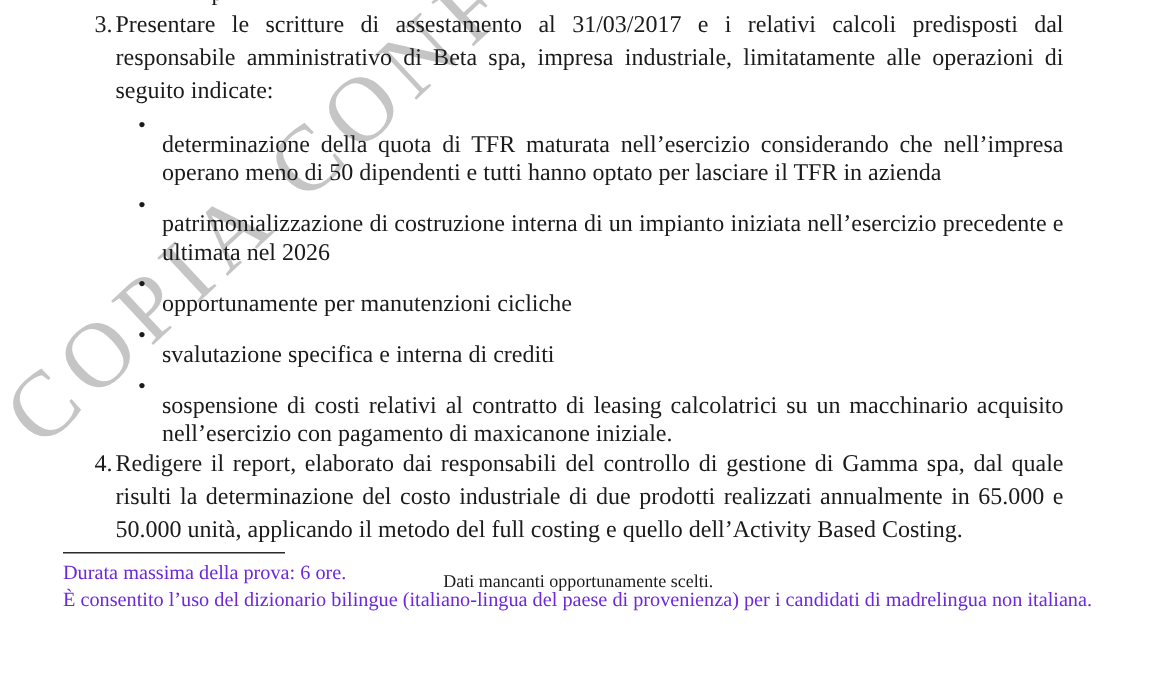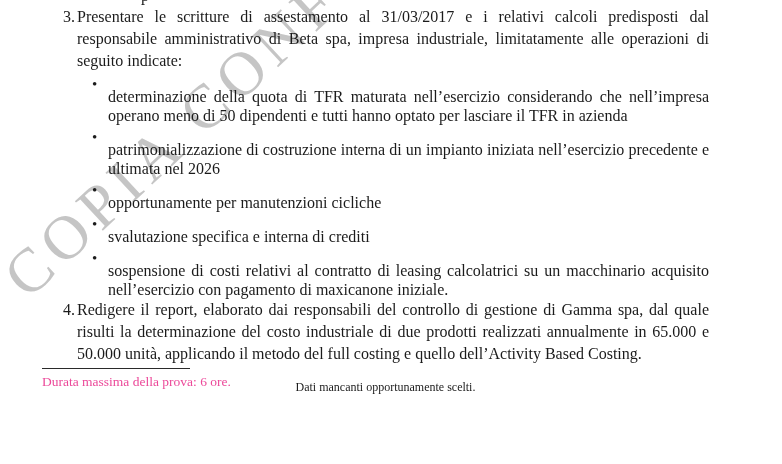--- a/index.html
+++ b/index.html
@@ -53,21 +53,21 @@
   .bullet-text { flex: 1 1 auto; text-align: justify; margin-top: 12px; }
   .note { margin-top: 12px; margin-left: -1px; font-size: 12px; line-height: 20px; text-align: center; }
   .footer {
     position: absolute;
     left: 42px;
     top: 368px;
     width: 706px;
     z-index: 1;
     font-size: 13.5px;
     line-height: 17.5px;
-    color: #ec4899;
+    color: #6d28d9;
   }
   .footer-rule {
     width: 148px;
     height: 0;
     border-top: 1.2px solid #2a2a2a;
     margin-bottom: 4px;
   }
 </style>
 </head>
 <body>
@@ -113,15 +113,16 @@
       <div class="task-body">Redigere il report, elaborato dai responsabili del controllo di gestione di Gamma spa, dal quale risulti la determinazione del costo industriale di due prodotti realizzati annualmente in 65.000 e 50.000 unità, applicando il metodo del full costing e quello dell’Activity Based Costing.</div>
     </div>
 
     <div class="note">Dati mancanti opportunamente scelti.</div>
 
   </div>
 
   <div class="footer">
     <div class="footer-rule"></div>
     <div>Durata massima della prova: 6 ore.</div>
+    <div>È consentito l’uso del dizionario bilingue (italiano-lingua del paese di provenienza) per i candidati di madrelingua non italiana.</div>
   </div>
 
 </div>
 
 </body></html>

